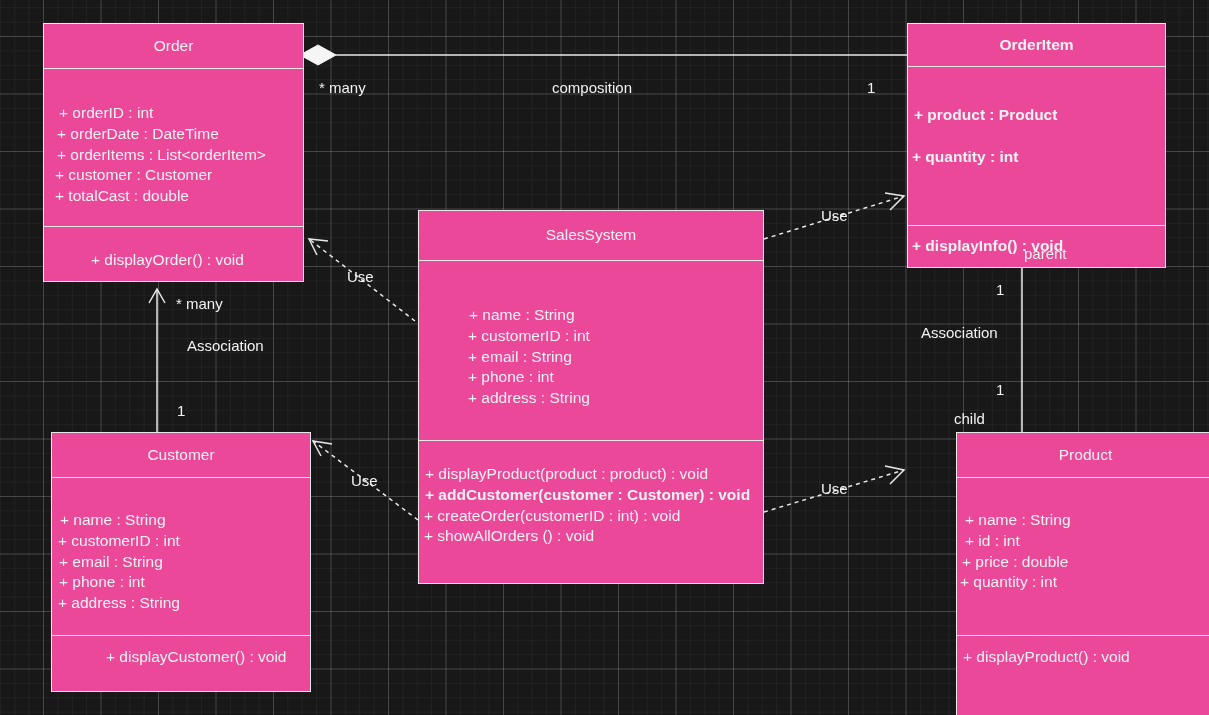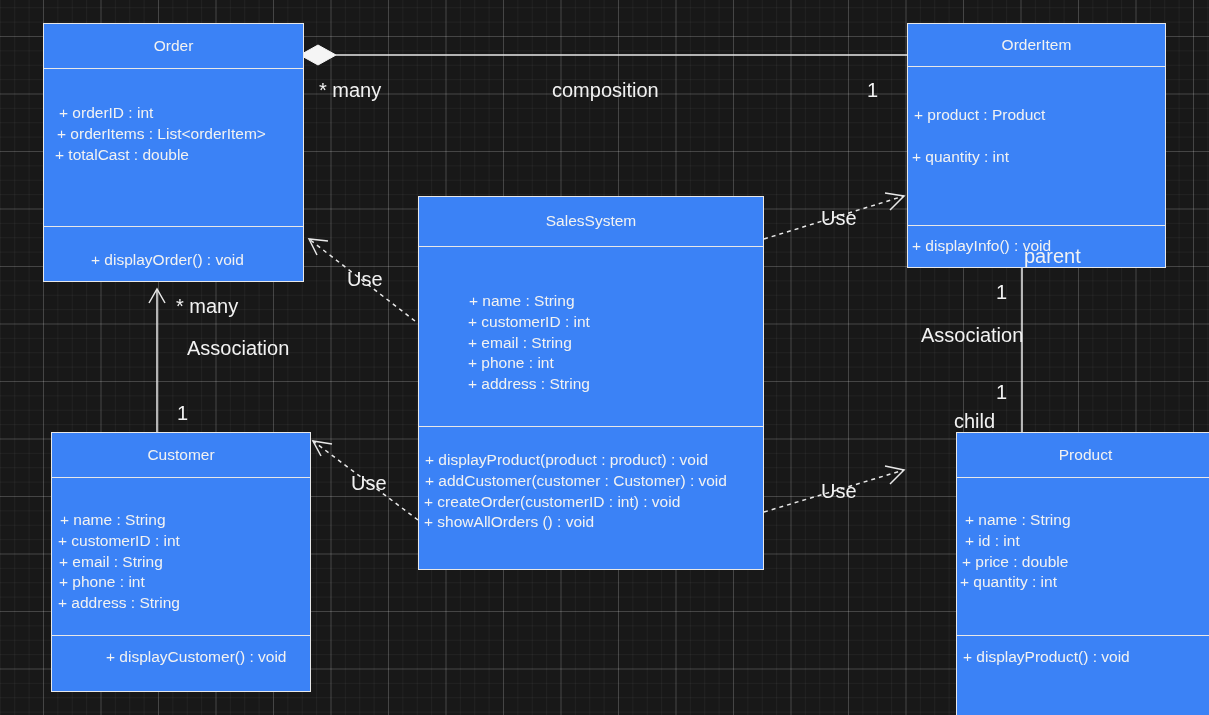--- a/index.html
+++ b/index.html
@@ -12,32 +12,32 @@
       linear-gradient(to right, rgba(255,255,255,0.045) 1px, transparent 1px),
       linear-gradient(to bottom, rgba(255,255,255,0.045) 1px, transparent 1px);
     background-size: 57.5px 57.5px, 57.5px 57.5px, 14.375px 14.375px, 14.375px 14.375px;
     background-position: 43px 36px, 43px 36px, 43px 36px, 43px 36px;
     font-family: "Liberation Sans", sans-serif;
     color: #f2f2f2;
   }
   #edges { position: absolute; left: 0; top: 0; width: 1209px; height: 715px; }
   .uml-class {
     position: absolute; box-sizing: border-box;
-    border: 1.5px solid #e8e8e8; background: #3b82f6;
+    border: 1.5px solid #e8e8e8; background: #ec4899;
     font-size: 15.5px; line-height: 20.8px;
   }
   .uml-class .hdr {
     box-sizing: border-box; border-bottom: 1.5px solid #e8e8e8;
     text-align: center; display: flex; align-items: center; justify-content: center;
   }
   .uml-class .attrs { box-sizing: border-box; border-bottom: 1.5px solid #e8e8e8; position: relative; }
   .uml-class .ops { box-sizing: border-box; position: relative; }
   .line { white-space: nowrap; display: block; }
   .lbl {
-    position: absolute; font-size: 20px; white-space: nowrap; color: #f2f2f2;
+    position: absolute; font-size: 15px; white-space: nowrap; color: #f2f2f2;
   }
 </style>
 </head>
 <body>
 
 <svg id="edges" xmlns="http://www.w3.org/2000/svg">
 
   <line x1="336" y1="55" x2="908" y2="55" stroke="#e8e8e8" stroke-width="1.5"></line>
   <polygon points="300,55 318,45 336,55 318,65" fill="#f5f5f5" stroke="#f5f5f5" stroke-width="1"></polygon>
 
@@ -56,51 +56,53 @@
   <polyline points="332,444 313,441 321,456" fill="none" stroke="#e8e8e8" stroke-width="1.5"></polyline>
 
   <line x1="764" y1="512" x2="904" y2="470" stroke="#e8e8e8" stroke-width="1.5" stroke-dasharray="4,4"></line>
   <polyline points="885,466 904,470 890,484" fill="none" stroke="#e8e8e8" stroke-width="1.5"></polyline>
 </svg>
 
 <div class="uml-class" style="left:43px; top:23px; width:261px; height:259px;">
   <div class="hdr" style="height:45px;">Order</div>
   <div class="attrs" style="height:158px; padding-top:34px;">
     <span class="line" style="padding-left:15px;">+ orderID : int</span>
+    <span class="line" style="padding-left:13px;">+ orderDate : DateTime</span>
     <span class="line" style="padding-left:13px;">+ orderItems : List&lt;orderItem&gt;</span>
+    <span class="line" style="padding-left:11px;">+ customer : Customer</span>
     <span class="line" style="padding-left:11px;">+ totalCast : double</span>
   </div>
   <div class="ops" style="padding-top:23px;">
     <span class="line" style="padding-left:47px;">+ displayOrder() : void</span>
   </div>
 </div>
 
-<div class="uml-class" style="left:907px; top:23px; width:259px; height:245px;">
+<div class="uml-class" style="left:907px; top:23px; width:259px; height:245px;font-weight:bold;">
   <div class="hdr" style="height:43px;">OrderItem</div>
   <div class="attrs" style="height:159px; padding-top:38px;">
     <span class="line" style="padding-left:6px;">+ product : Product</span>
     <span class="line" style="padding-left:4px; margin-top:21px;">+ quantity : int</span>
   </div>
   <div class="ops" style="padding-top:10px;">
     <span class="line" style="padding-left:4px;">+ displayInfo() : void</span>
   </div>
 </div>
 
-<div class="uml-class" style="left:418px; top:196px; width:346px; height:374px;">
+<div class="uml-class" style="left:418px; top:210px; width:346px; height:374px;">
   <div class="hdr" style="height:50px;">SalesSystem</div>
   <div class="attrs" style="height:180px; padding-top:44px;">
     <span class="line" style="padding-left:50px;">+ name : String</span>
     <span class="line" style="padding-left:49px;">+ customerID : int</span>
     <span class="line" style="padding-left:49px;">+ email : String</span>
     <span class="line" style="padding-left:49px;">+ phone : int</span>
     <span class="line" style="padding-left:49px;">+ address : String</span>
   </div>
   <div class="ops" style="padding-top:23px;">
     <span class="line" style="padding-left:6px;">+ displayProduct(product : product) : void</span>
-    <span class="line" style="padding-left:6px;">+ addCustomer(customer : Customer) : void</span>
+    <span class="line" style="padding-left:6px;font-weight:bold;">+ addCustomer(customer : Customer) : void</span>
     <span class="line" style="padding-left:5px;">+ createOrder(customerID : int) : void</span>
     <span class="line" style="padding-left:5px;">+ showAllOrders () : void</span>
   </div>
 </div>
 
 <div class="uml-class" style="left:51px; top:432px; width:260px; height:260px;">
   <div class="hdr" style="height:45px;">Customer</div>
   <div class="attrs" style="height:158px; padding-top:32px;">
     <span class="line" style="padding-left:8px;">+ name : String</span>
     <span class="line" style="padding-left:6px;">+ customerID : int</span>

